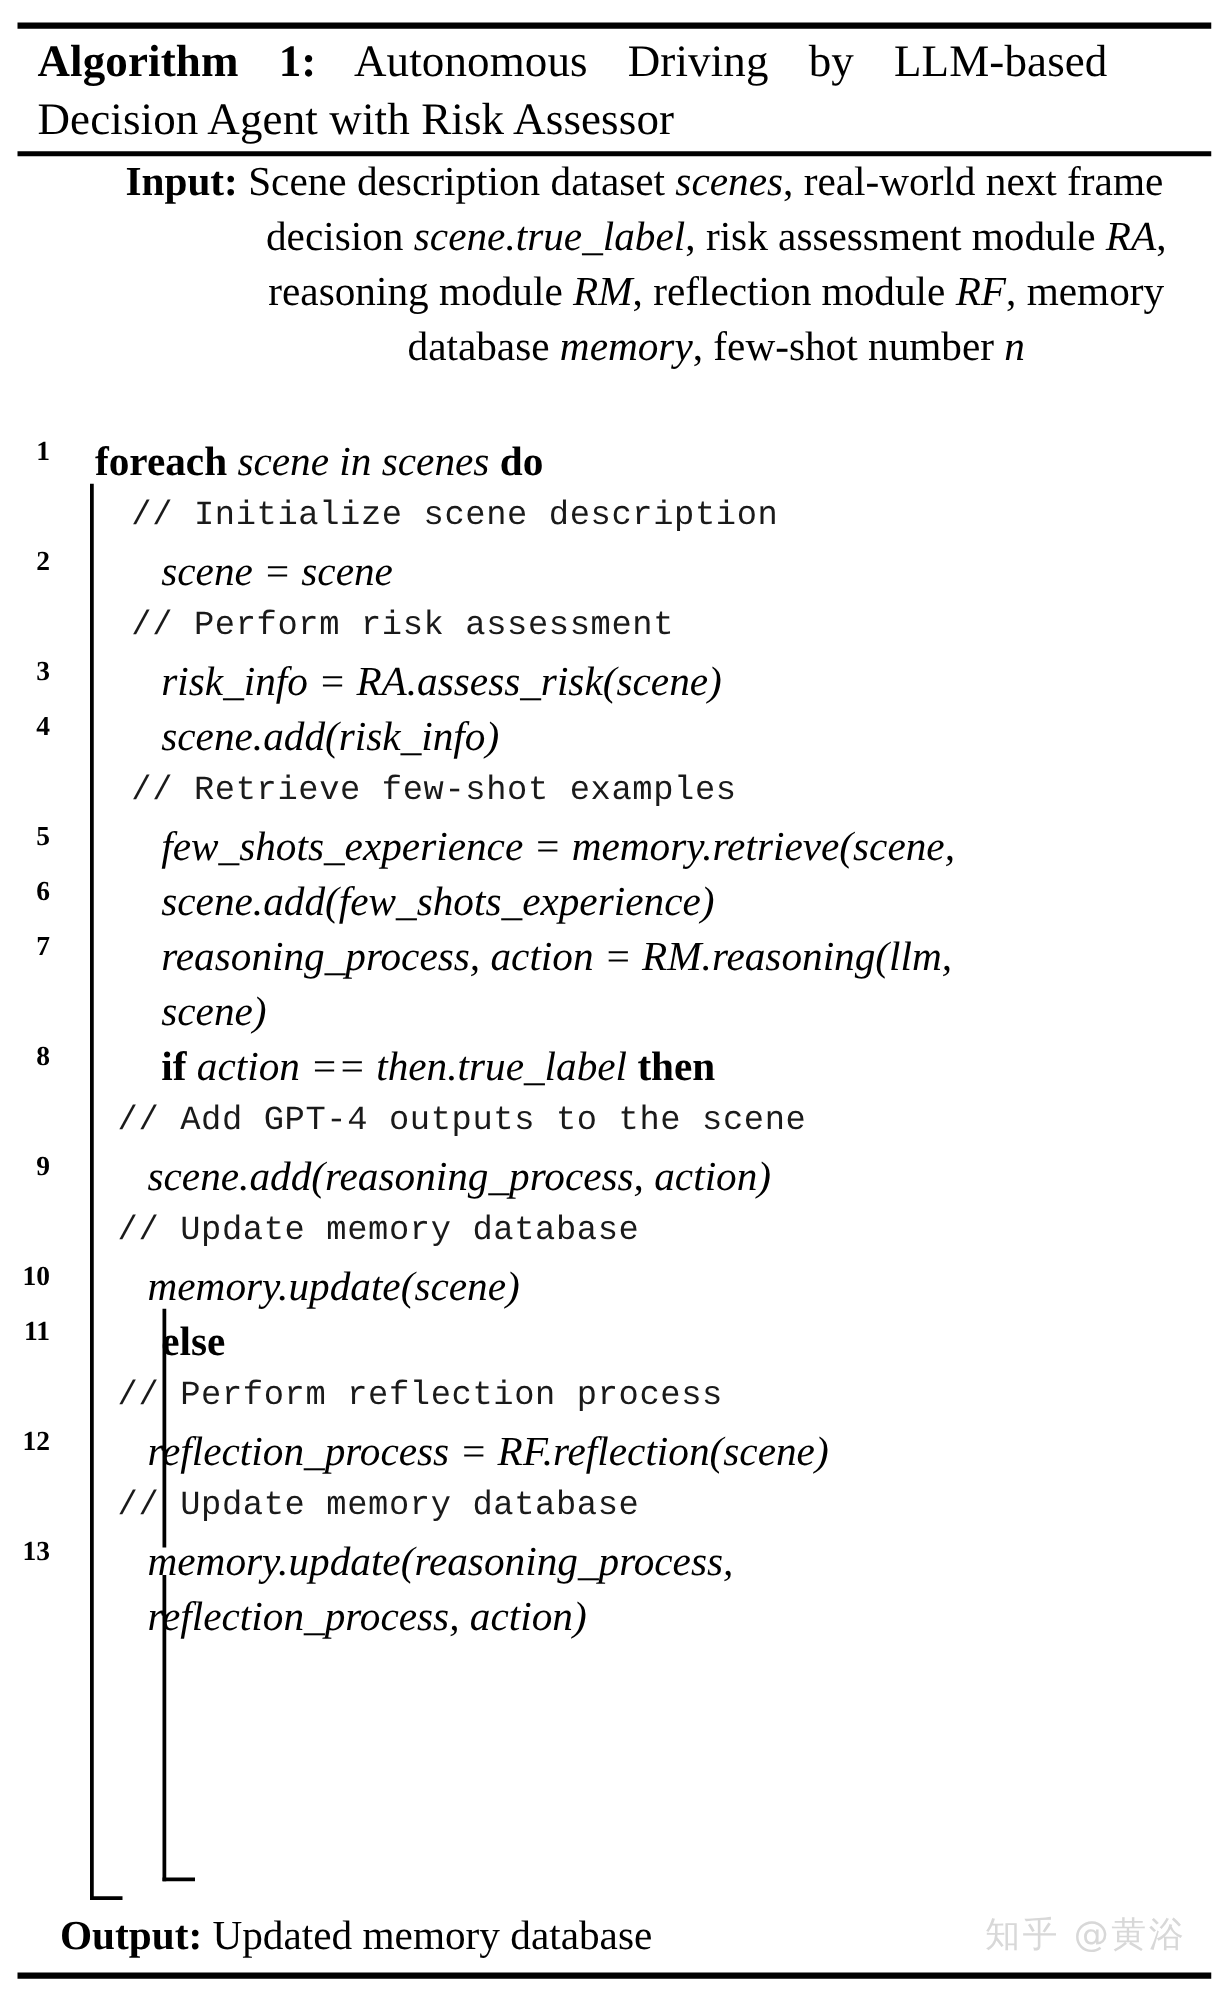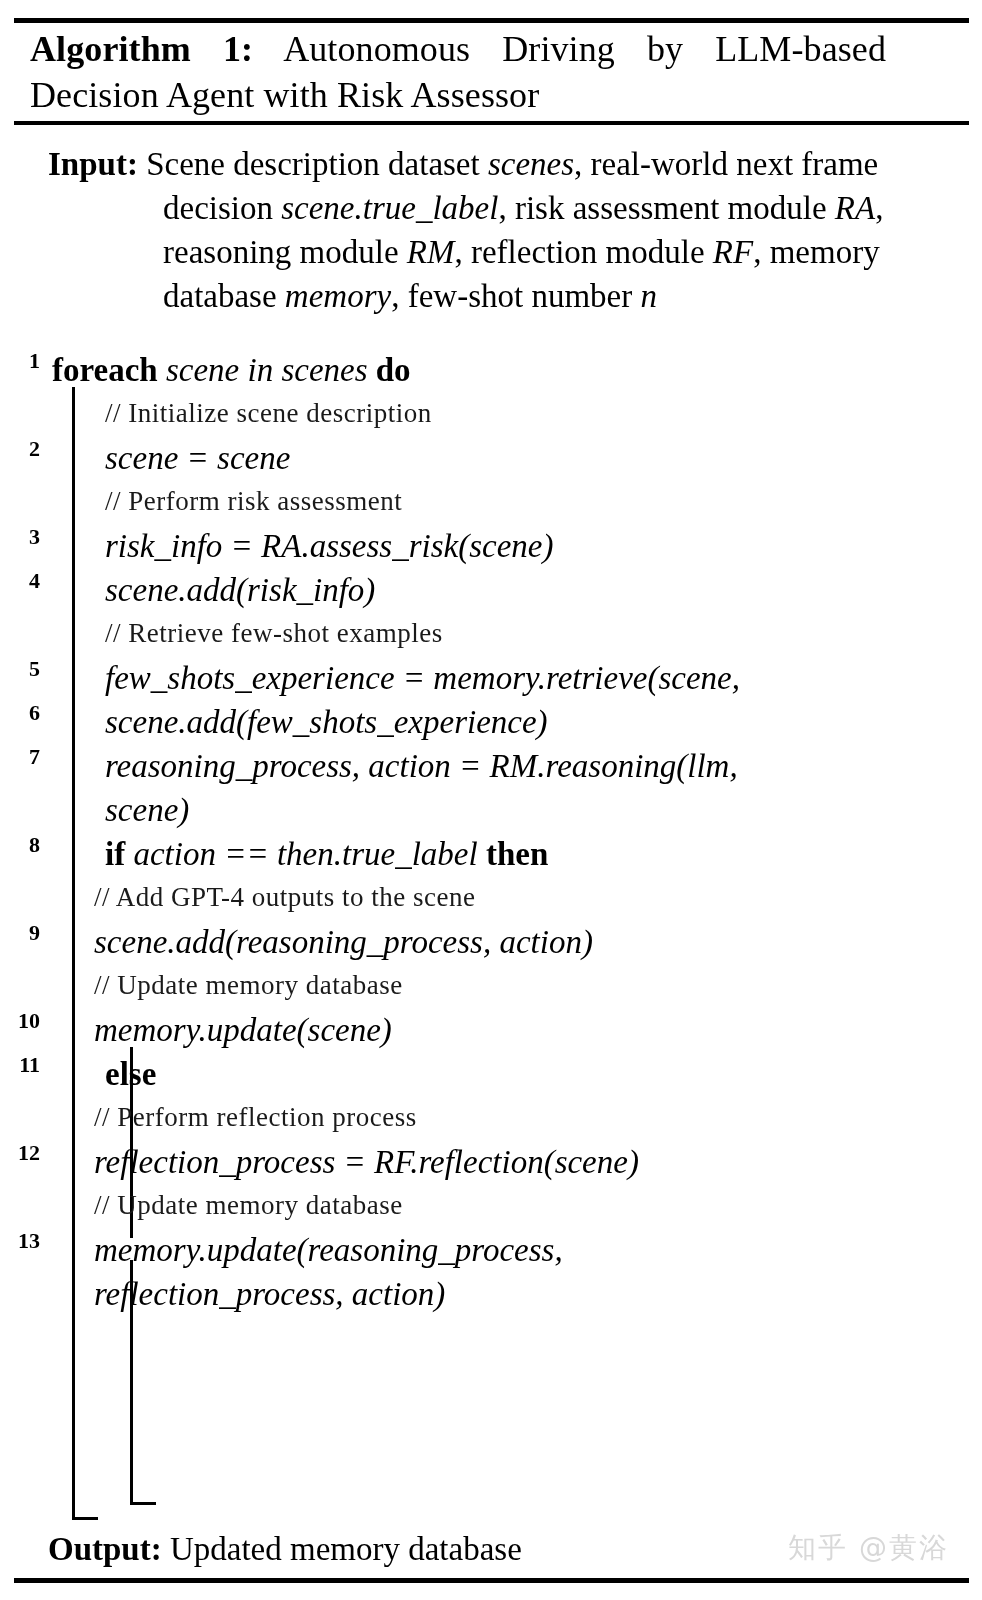--- a/index.html
+++ b/index.html
@@ -49,25 +49,25 @@
   .title .kw { font-weight: bold; }
 
   
   .io-block {
     position: absolute;
     font-size: 33px;
     line-height: 44px;
   }
   .input-block {
     left: 48px;
-    top: 142px;
+    top: 124px;
     width: 820px;
     text-indent: -115px;
     padding-left: 115px;
-    text-align: left;
+    text-align: center;
   }
   .output-block {
     left: 48px;
     top: 1527px;
     width: 880px;
   }
   .io-label { font-weight: bold; }
   .it { font-style: italic; }
 
   
@@ -89,27 +89,28 @@
     text-align: right;
     font-size: 22px;
     font-weight: bold;
     font-family: "Liberation Serif", "DejaVu Serif", serif;
   }
   .code {
     font-size: 33px;
     line-height: 44px;
     font-style: italic;
     display: block;
+    margin-left: 24px;
   }
   .code .bold {
     font-weight: bold;
     font-style: normal;
   }
   .comment {
-    font-family: Liberation Serif, serif;
+    font-family: Liberation Mono, monospace;
     font-size: 27px;
     line-height: 42px;
     font-style: normal;
     color: #1a1a1a;
     display: block;
     letter-spacing: 0.5px;
   }
   .cont {
     display: block;
     padding-left: 24px;

